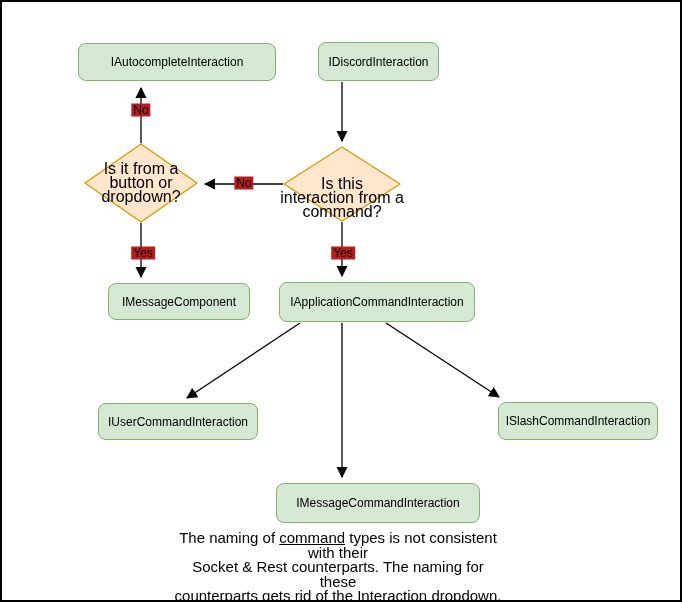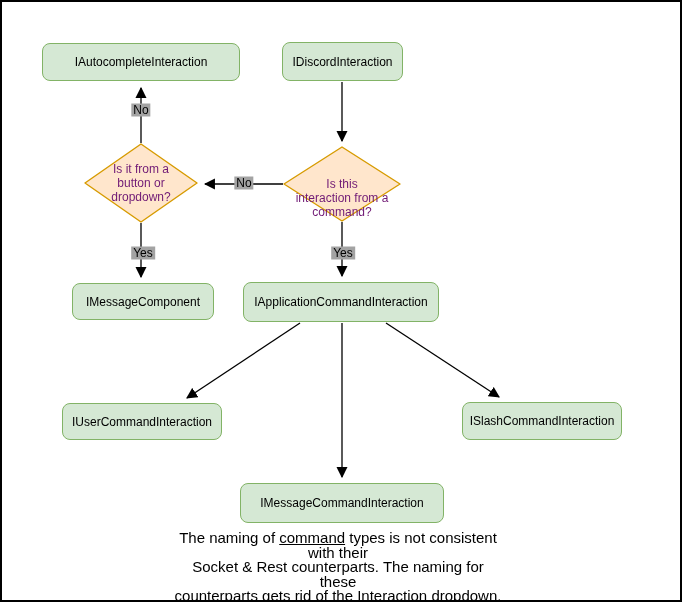--- a/index.html
+++ b/index.html
@@ -30,42 +30,43 @@
     align-items: center;
     justify-content: center;
     background: var(--green-fill, #d5e8d4);
     border: 1px solid var(--green-stroke, #82b366);
     border-radius: 8px;
     box-sizing: border-box;
     font-size: 12px;
     color: #000000;
     text-align: center;
     white-space: nowrap;
+    margin-left: 36px;
   }
   .n-autocomplete   { left: 40px;  top: 41px;  width: 198px; height: 38px; }
   .n-discord        { left: 280px; top: 40px;  width: 121px; height: 39px; }
   .n-msgcomponent   { left: 70px;  top: 281px; width: 142px; height: 37px; }
   .n-appcommand     { left: 241px; top: 280px; width: 196px; height: 40px; }
   .n-usercommand    { left: 60px;  top: 401px; width: 160px; height: 37px; }
   .n-slashcommand   { left: 460px; top: 400px; width: 160px; height: 38px; }
   .n-msgcommand     { left: 238px; top: 481px; width: 204px; height: 40px; }
   .decision-label {
     position: absolute;
-    font-size: 12px;
+    font-size: 16px;
     line-height: 14px;
-    color: #701a75;
+    color: #000000;
     text-align: center;
     white-space: pre-line;
   }
   .d-left  { left: 84px;  top: 160px; width: 110px; }
   .d-right { left: 278px; top: 175px; width: 124px; }
   .edge-label {
     position: absolute;
     transform: translate(-50%, -50%);
-    background: #a3a3a3;
+    background: #b91c1c;
     padding: 0 2px;
     font-size: 12px;
     color: #000000;
     line-height: 13px;
   }
   .el-no-up    { left: 139px; top: 108px; }
   .el-no-left  { left: 242px; top: 181px; }
   .el-yes-left { left: 141px; top: 251px; }
   .el-yes-right{ left: 341px; top: 251px; }
   .note {

